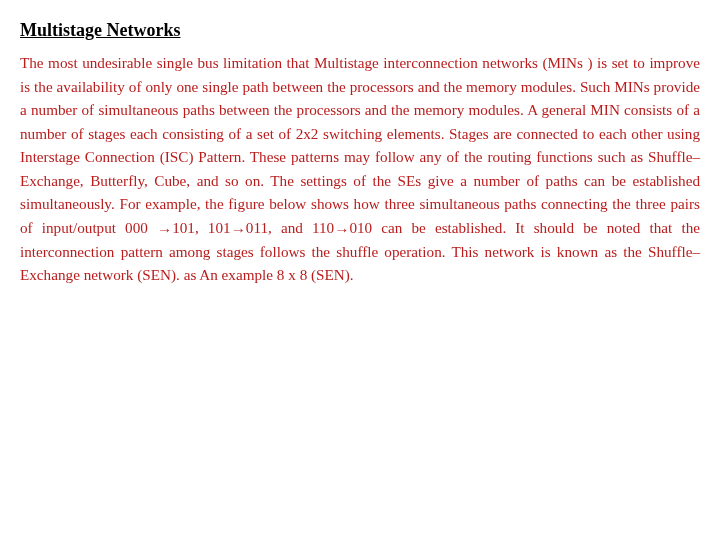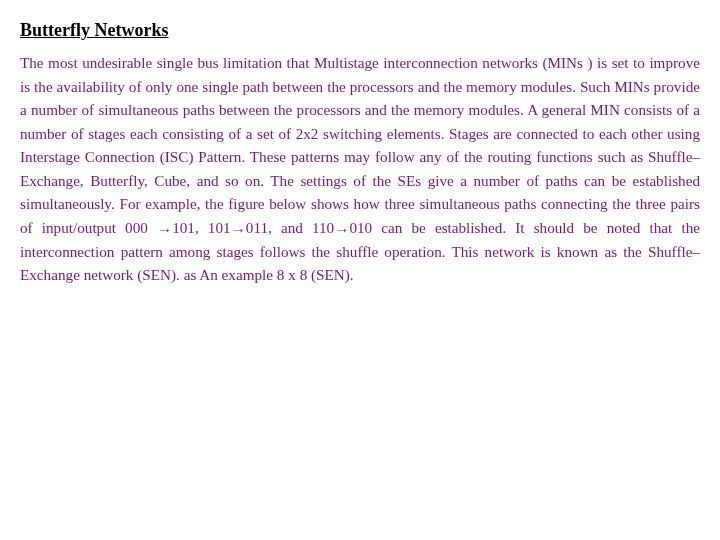--- a/index.html
+++ b/index.html
@@ -28,24 +28,24 @@
       font-weight: bold;
       text-decoration: underline;
       margin-bottom: 10px;
       display: inline-block;
     }
 
     .body-text {
       font-size: 15.2px;
       line-height: 1.55;
       text-align: justify;
-      color: #701a75;
+      color: #b91c1c;
     }
   </style>
 </head>
 <body>
 
 <div class="page-container">
   <div>
-    <span class="title">Butterfly Networks</span>
+    <span class="title">Multistage Networks</span>
   </div>
   <p class="body-text">The most undesirable single bus limitation that Multistage interconnection networks (MINs ) is set to improve is the availability of only one single path between the processors and the memory modules. Such MINs provide a number of simultaneous paths between the processors and the memory modules. A general MIN consists of a number of stages each consisting of a set of 2x2 switching elements. Stages are connected to each other using Interstage Connection (ISC) Pattern. These patterns may follow any of the routing functions such as Shuffle–Exchange, Butterfly, Cube, and so on. The settings of the SEs give a number of paths can be established simultaneously. For example, the figure below shows how three simultaneous paths connecting the three pairs of input/output 000 →101, 101→011, and 110→010 can be established. It should be noted that the interconnection pattern among stages follows the shuffle operation. This network is known as the Shuffle–Exchange network (SEN). as An example 8 x 8 (SEN).</p>
 </div>
 
 </body></html>

